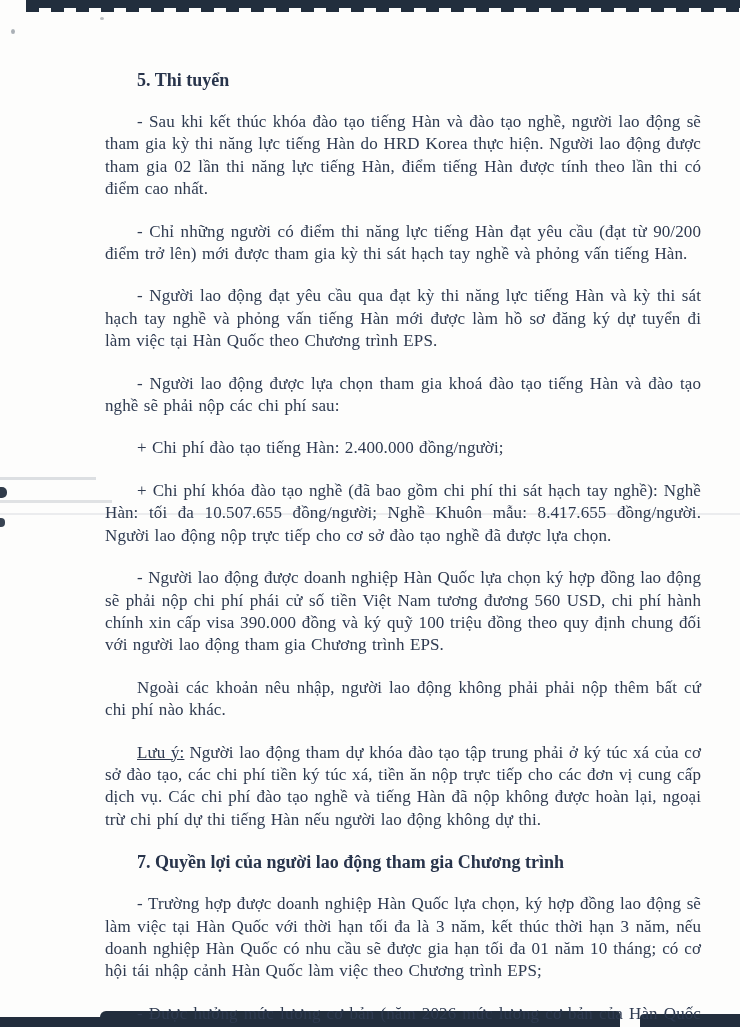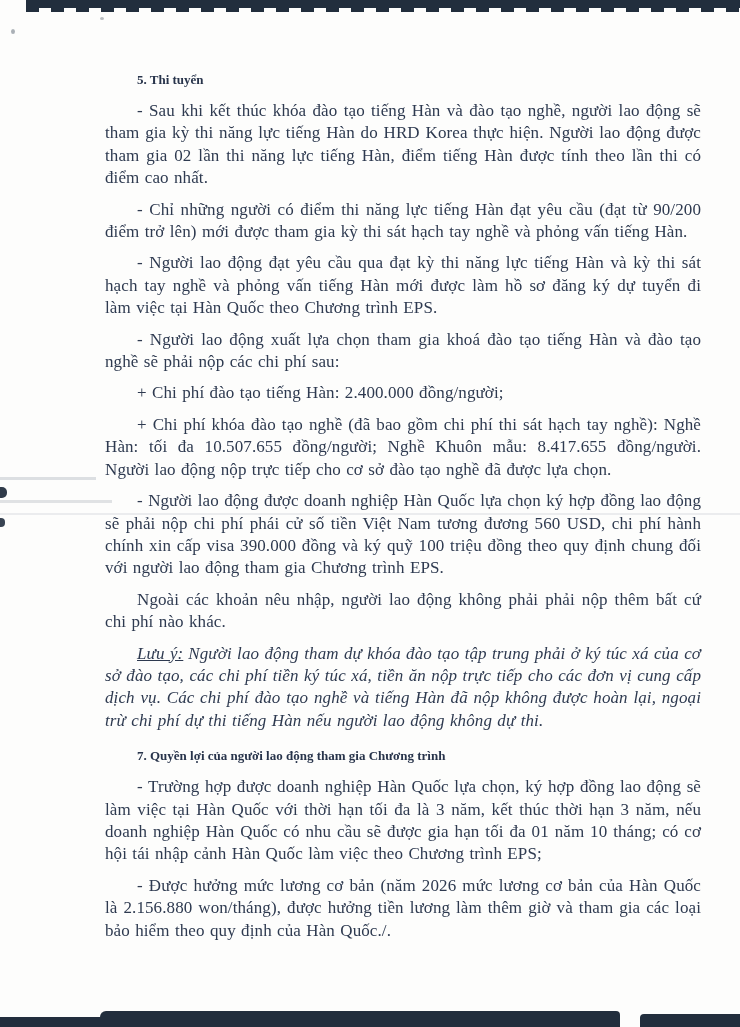--- a/index.html
+++ b/index.html
@@ -19,38 +19,37 @@
     position: absolute;
     inset: 0;
   }
   .content {
     position: absolute;
     top: 56px;
     left: 105px;
     width: 596px;
   }
   .content p {
-    margin: 9px 0;
+    margin: 20px 0;
     font-size: 17px;
     line-height: 22.4px;
     text-align: justify;
     text-indent: 32px;
     letter-spacing: 0.1px;
     word-spacing: 1px;
   }
   .content h2 {
     margin: 13px 0 6px 0;
-    font-size: 13px;
+    font-size: 18px;
     line-height: 22px;
     font-weight: bold;
     color: #28344b;
     text-indent: 32px;
   }
   .note {
-    font-style: italic;
   }
   .note .note-label {
     text-decoration: underline;
     margin-right: 5px;
   }
   
   .scan-edge-top {
     position: absolute;
     top: 0;
     left: 26px;
@@ -175,21 +174,21 @@
   <div class="blob-1"></div>
   <div class="blob-2"></div>
 
   <div class="content">
 
     <h2>5. Thi tuyển</h2>
     <p>- Sau khi kết thúc khóa đào tạo tiếng Hàn và đào tạo nghề, người lao động sẽ tham gia kỳ thi năng lực tiếng Hàn do HRD Korea thực hiện. Người lao động được tham gia 02 lần thi năng lực tiếng Hàn, điểm tiếng Hàn được tính theo lần thi có điểm cao nhất.</p>
     <p>- Chỉ những người có điểm thi năng lực tiếng Hàn đạt yêu cầu (đạt từ 90/200 điểm trở lên) mới được tham gia kỳ thi sát hạch tay nghề và phỏng vấn tiếng Hàn.</p>
     <p>- Người lao động đạt yêu cầu qua đạt kỳ thi năng lực tiếng Hàn và kỳ thi sát hạch tay nghề và phỏng vấn tiếng Hàn mới được làm hồ sơ đăng ký dự tuyển đi làm việc tại Hàn Quốc theo Chương trình EPS.</p>
 
-    <p>- Người lao động xuất lựa chọn tham gia khoá đào tạo tiếng Hàn và đào tạo nghề sẽ phải nộp các chi phí sau:</p>
+    <p>- Người lao động được lựa chọn tham gia khoá đào tạo tiếng Hàn và đào tạo nghề sẽ phải nộp các chi phí sau:</p>
     <p>+ Chi phí đào tạo tiếng Hàn: 2.400.000 đồng/người;</p>
     <p>+ Chi phí khóa đào tạo nghề (đã bao gồm chi phí thi sát hạch tay nghề): Nghề Hàn: tối đa 10.507.655 đồng/người; Nghề Khuôn mẫu: 8.417.655 đồng/người. Người lao động nộp trực tiếp cho cơ sở đào tạo nghề đã được lựa chọn.</p>
     <p>- Người lao động được doanh nghiệp Hàn Quốc lựa chọn ký hợp đồng lao động sẽ phải nộp chi phí phái cử số tiền Việt Nam tương đương 560 USD, chi phí hành chính xin cấp visa 390.000 đồng và ký quỹ 100 triệu đồng theo quy định chung đối với người lao động tham gia Chương trình EPS.</p>
     <p>Ngoài các khoản nêu nhập, người lao động không phải phải nộp thêm bất cứ chi phí nào khác.</p>
     <p class="note">
       <span class="note-label">Lưu ý:</span><span>Người lao động tham dự khóa đào tạo tập trung phải ở ký túc xá của cơ sở đào tạo, các chi phí tiền ký túc xá, tiền ăn nộp trực tiếp cho các đơn vị cung cấp dịch vụ. Các chi phí đào tạo nghề và tiếng Hàn đã nộp không được hoàn lại, ngoại trừ chi phí dự thi tiếng Hàn nếu người lao động không dự thi.</span>
     </p>
 
     <h2>7. Quyền lợi của người lao động tham gia Chương trình</h2>
     <p>- Trường hợp được doanh nghiệp Hàn Quốc lựa chọn, ký hợp đồng lao động sẽ làm việc tại Hàn Quốc với thời hạn tối đa là 3 năm, kết thúc thời hạn 3 năm, nếu doanh nghiệp Hàn Quốc có nhu cầu sẽ được gia hạn tối đa 01 năm 10 tháng; có cơ hội tái nhập cảnh Hàn Quốc làm việc theo Chương trình EPS;</p>

